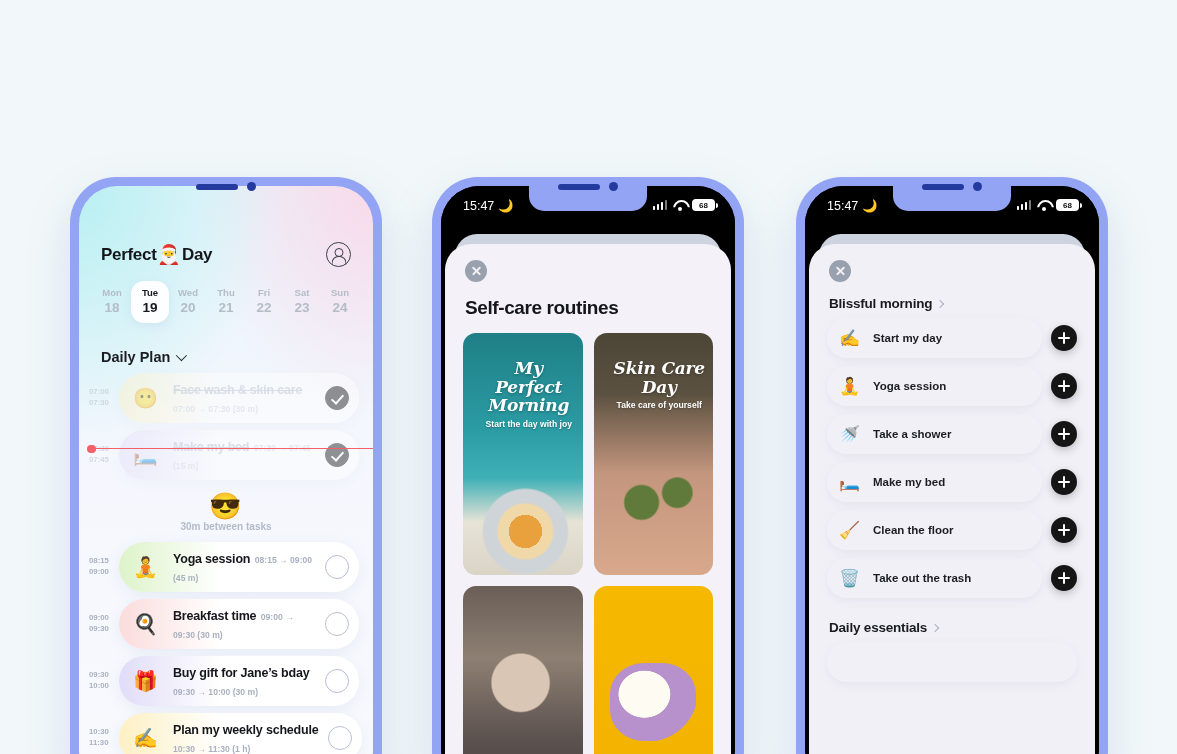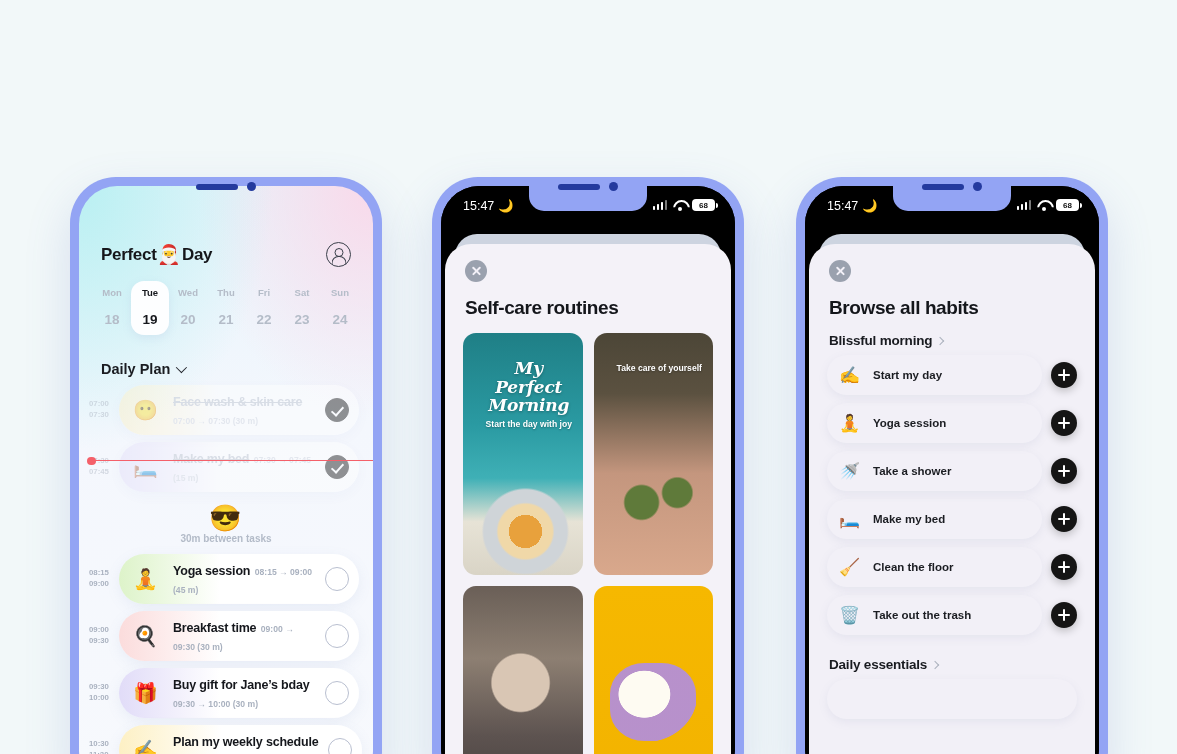--- a/index.html
+++ b/index.html
@@ -59,21 +59,21 @@
     width: 25px; height: 25px; border-radius: 50%;
     border: 1.6px solid #3a3f4a; position: relative; flex: none;
   }
   .avatar-btn::before { content:""; position:absolute; left:50%; top:5px; transform:translateX(-50%);
     width:7px; height:7px; border-radius:50%; border:1.6px solid #3a3f4a; }
   .avatar-btn::after { content:""; position:absolute; left:50%; bottom:1.5px; transform:translateX(-50%);
     width:13px; height:8px; border-radius:7px 7px 0 0; border:1.6px solid #3a3f4a; border-bottom:none; }
 
   .weekstrip { display: flex; padding: 14px 14px 0 14px; gap: 0; }
   .day { flex: 1; text-align: center; padding: 6px 0 8px; border-radius: 13px; }
-  .day .dow { font-size: 9.5px; color: #b4bcc8; font-weight: 600; margin-bottom: 14px; }
+  .day .dow { font-size: 9.5px; color: #b4bcc8; font-weight: 600; margin-bottom: 2px; }
   .day .num { font-size: 13.5px; color: #b4bcc8; font-weight: 600; }
   .day.active { background: #fdfeff; box-shadow: 0 3px 10px rgba(120,140,190,.13); }
   .day.active .dow, .day.active .num { color: #16181d; font-weight: 700; }
 
   .plan-row { display: flex; align-items: center; gap: 6px; padding: 26px 22px 8px; }
   .plan-row .lbl { font-size: 14.5px; font-weight: 700; color: #1a1c21; }
   .chev { width: 8px; height: 8px; border-right: 1.8px solid #23262c; border-bottom: 1.8px solid #23262c;
           transform: rotate(45deg) translateY(-2px); }
 
   .timeline { position: relative; padding: 0 0 0 0; }
@@ -413,20 +413,21 @@
         <div class="cardgrid">
           <div class="rcard bg-tea">
             <div class="cap top">
               <div class="ctitle" style="white-space:pre-line">My Perfect
 Morning</div>
               <div class="csub">Start the day with joy</div>
             </div>
           </div>
           <div class="rcard bg-skin">
             <div class="cap top">
+              <div class="ctitle">Skin Care Day</div>
               <div class="csub">Take care of yourself</div>
             </div>
           </div>
           <div class="rcard bg-shape">
             
           </div>
           <div class="rcard bg-clean dark">
             
           </div>
         </div>
@@ -455,21 +456,20 @@
               <i></i>
             </span>
           <span class="wifi"></span>
           <span class="batt">68</span>
         </div>
       </div>
 
       <div class="sheet-back"></div>
       <div class="sheet p3-sheet">
         <div class="closebtn"></div>
-        <div class="sheet-title">Browse all habits</div>
 
         <div class="grouphead">
           <span class="gt">Blissful morning</span>
           <span class="gchev"></span>
         </div>
         <div class="habit">
           <div class="hpill g-yellow">
             <span class="emoji">✍️</span>
             <span class="hn">Start my day</span>
           </div>

